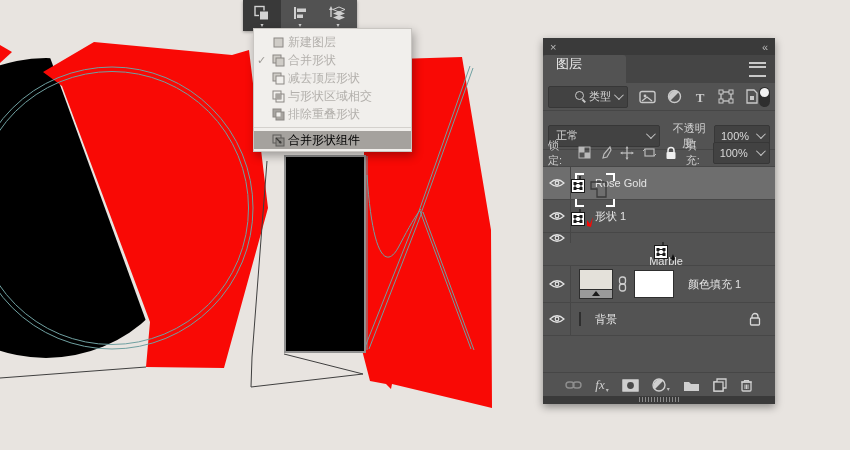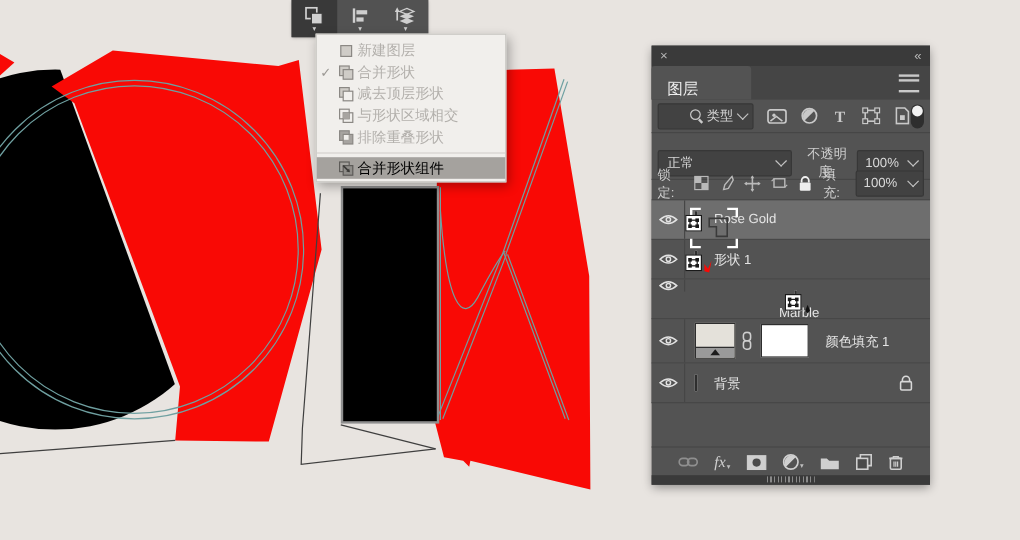--- a/index.html
+++ b/index.html
@@ -13,37 +13,37 @@
   #canvas-svg{position:absolute;left:0;top:0;z-index:0;}
 
   
   #opt-toolbar{left:243px;top:0;width:114px;height:31px;background:#525252;
     display:flex;z-index:5;box-shadow:0 1px 3px rgba(0,0,0,.35);}
   .tool-cell{width:38px;height:31px;display:flex;flex-direction:column;align-items:center;justify-content:center;position:relative;}
   .tool-cell.pressed{background:#393939;}
   .tool-cell .drop{color:#cfcfcf;font-size:6px;line-height:4px;margin-top:1px;}
 
   
-  #shape-menu{left:263px;top:28px;width:159px;height:124px;background:var(--menu-bg,#f1efec);
+  #shape-menu{left:253px;top:28px;width:159px;height:124px;background:var(--menu-bg,#f1efec);
     border:1px solid #c9c6c2;box-sizing:border-box;z-index:6;
     box-shadow:2px 4px 9px rgba(0,0,0,.32);padding-top:4px;}
   .menu-item{height:18px;display:flex;align-items:center;font-size:12px;color:#b3b0ac;}
   .menu-item .check{width:15px;text-align:center;font-size:11px;color:#9b9894;}
   .menu-item .mi-icon{width:19px;display:flex;justify-content:center;}
   .menu-sep{height:1px;background:#d4d1cd;margin:4px 0 3px 0;}
   .menu-item.highlight{background:var(--menu-highlight,#a5a29e);color:#000000;}
 
   
   #layers-panel{left:543px;top:38px;width:232px;height:366px;background:var(--panel-bg,#535353);
     z-index:4;box-shadow:0 3px 8px rgba(0,0,0,.4);font-size:11px;color:#d6d6d6;}
   #panel-titlebar{left:0;top:0;width:232px;height:17px;background:#3a3a3a;
     display:flex;align-items:center;justify-content:space-between;padding:0 7px;box-sizing:border-box;
     color:#b9b9b9;font-size:11px;}
   #panel-tabrow{left:0;top:17px;width:232px;height:28px;background:#454545;display:flex;align-items:stretch;}
-  #layers-tab{width:70px;background:#535353;display:flex;align-items:flex-end;padding-left:13px;
+  #layers-tab{width:70px;background:#535353;display:flex;align-items:flex-start;padding-left:13px;
     color:#ececec;font-size:13px;border-radius:3px 3px 0 0;}
   .hamburger{width:17px;height:11px;align-self:center;margin-left:auto;margin-right:9px;
     border-top:2px solid #c9c9c9;border-bottom:2px solid #c9c9c9;position:relative;}
   .hamburger:before{content:"";position:absolute;left:0;right:0;top:2.5px;height:2px;background:#c9c9c9;}
 
   .panel-row{left:0;width:232px;box-sizing:border-box;display:flex;align-items:center;border-bottom:1px solid #464646;}
   #filter-row{top:45px;height:28px;padding:0 5px;}
   #blend-row{top:84px;height:28px;padding:0 5px;text-align:center;}
   #lock-row{top:101px;height:28px;padding:0 5px;}
 

